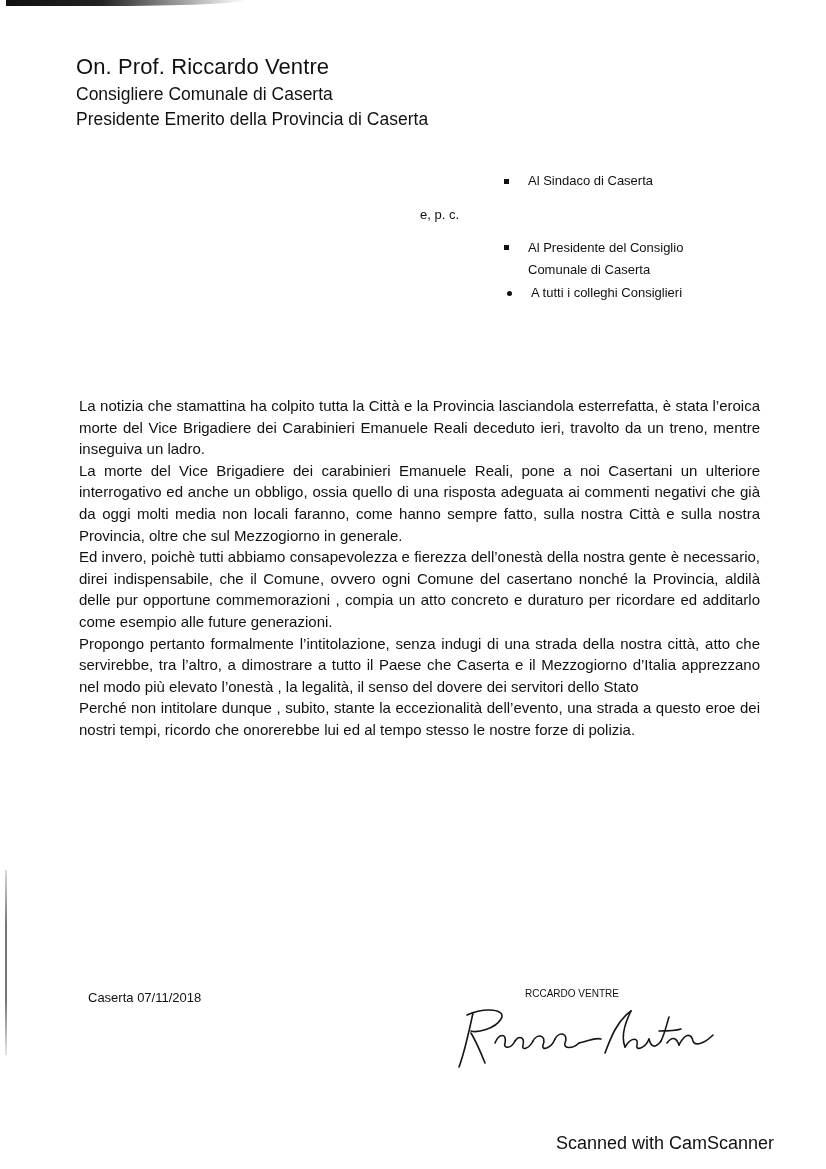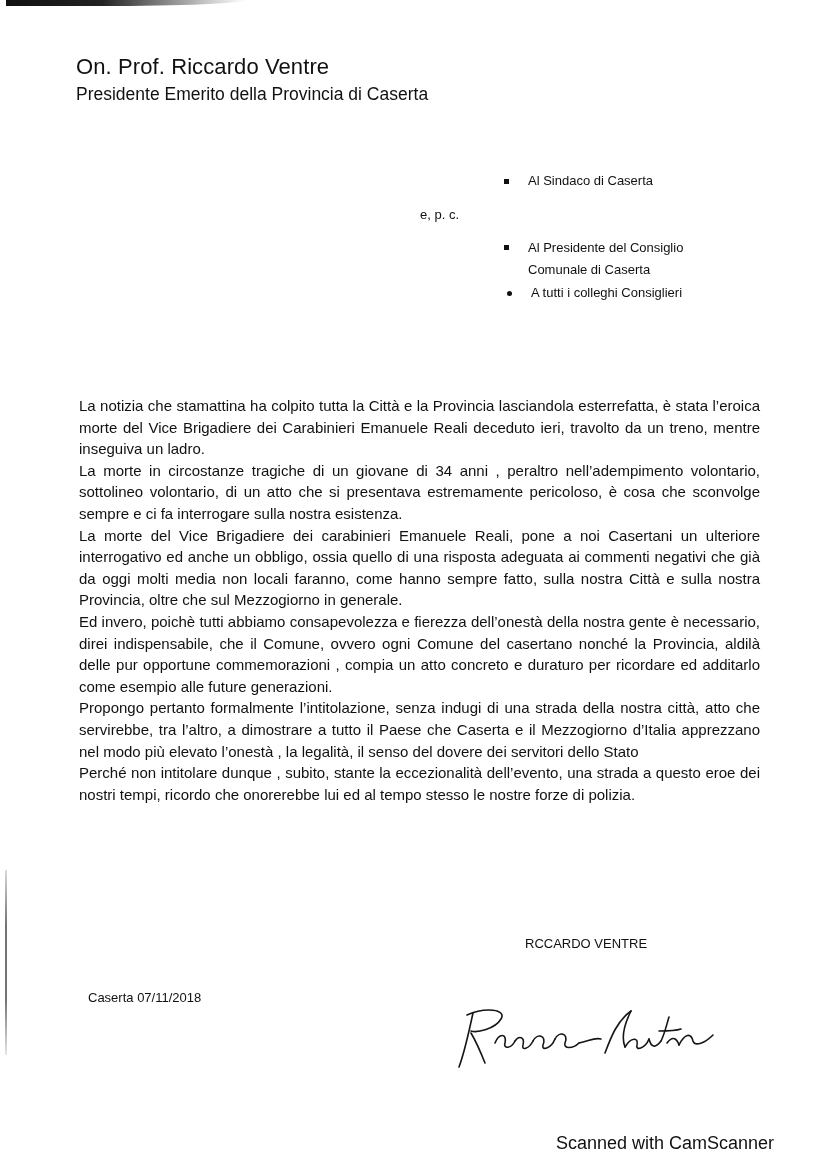--- a/index.html
+++ b/index.html
@@ -22,55 +22,55 @@
     .recipients { position: absolute; left: 0; top: 0; width: 826px; font-size: 13px; color: #111; }
     .rec { position: absolute; line-height: 19px; }
     .bullet-sq { position: absolute; width: 5px; height: 5px; background: #111; }
     .bullet-dot { position: absolute; width: 5px; height: 5px; border-radius: 50%; background: #111; }
     .body-text {
       position: absolute; left: 79px; top: 395px; width: 681px;
       font-size: 15px; line-height: 21.6px; color: #111; text-align: justify;
     }
     .body-text p { margin: 0; }
     .date { position: absolute; left: 88px; top: 990px; font-size: 13px; color: #111; }
-    .signer { position: absolute; left: 525px; top: 936px; font-size: 13px; color: #111; }
+    .signer { position: absolute; left: 525px; top: 988px; font-size: 10px; color: #111; }
     .signature { position: absolute; left: 455px; top: 1003px; width: 280px; height: 70px; }
     .camscanner {
       position: absolute; left: 556px; top: 1133px; font-size: 18px; font-weight: normal; color: #111;
       font-family: "Liberation Sans", sans-serif;
     }
   </style>
 </head>
 <body>
 
 <div class="scan-edge-top"></div>
 <div class="scan-edge-left"></div>
 
 <div class="header">
   <div class="name">On. Prof. Riccardo Ventre</div>
+  <div class="role">Consigliere Comunale di Caserta</div>
   <div class="role">Presidente Emerito della Provincia di Caserta</div>
 </div>
 
 <div class="recipients">
   <span class="bullet-sq" style="left:504px; top:179px;"></span>
   <span class="rec" style="left:528px; top:171px;">Al Sindaco di Caserta</span>
 
   <span class="rec" style="left:420px; top:205px;">e, p. c.</span>
 
   <span class="bullet-sq" style="left:504px; top:245px;"></span>
   <span class="rec" style="left:528px; top:238px;">Al Presidente del Consiglio</span>
   <span class="rec" style="left:528px; top:260px;">Comunale di Caserta</span>
 
   <span class="bullet-dot" style="left:507px; top:291px;"></span>
   <span class="rec" style="left:531px; top:283px;">A tutti i colleghi Consiglieri</span>
 </div>
 
 <div class="body-text">
   <p>La notizia che stamattina ha colpito tutta la Città e la Provincia lasciandola esterrefatta, è stata l’eroica morte del Vice Brigadiere dei Carabinieri Emanuele Reali deceduto ieri, travolto da un treno,  mentre inseguiva un ladro.</p>
-  <p>La morte in circostanze tragiche di un giovane di 34 anni , peraltro nell’adempimento volontario, sottolineo volontario, di un atto che si presentava estremamente pericoloso, è cosa che sconvolge sempre e ci fa interrogare sulla nostra esistenza.</p>
   <p>La morte del Vice Brigadiere dei carabinieri Emanuele Reali, pone a noi Casertani un ulteriore interrogativo ed anche un obbligo, ossia quello di una risposta adeguata ai commenti negativi che già da oggi molti media non locali faranno, come hanno sempre fatto, sulla nostra Città e sulla nostra Provincia, oltre che sul Mezzogiorno in generale.</p>
   <p>Ed invero, poichè tutti abbiamo consapevolezza e fierezza dell’onestà della nostra gente è necessario, direi indispensabile, che il Comune, ovvero ogni Comune del casertano nonché la Provincia, aldilà delle pur opportune commemorazioni , compia un atto concreto e duraturo per ricordare ed additarlo come esempio alle future generazioni.</p>
   <p>Propongo pertanto formalmente l’intitolazione, senza indugi di una strada della nostra città, atto che servirebbe, tra l’altro, a dimostrare a tutto il Paese che Caserta e il Mezzogiorno d’Italia apprezzano nel modo più elevato l’onestà , la legalità, il senso del dovere dei servitori dello Stato</p>
   <p>Perché non intitolare dunque , subito, stante la eccezionalità dell’evento, una strada a questo eroe dei nostri tempi, ricordo che onorerebbe lui ed al tempo stesso le nostre forze di polizia.</p>
 </div>
 
 <div class="date">Caserta 07/11/2018</div>
 <div class="signer">RCCARDO VENTRE</div>
 
 <svg class="signature" viewBox="0 0 280 70">

